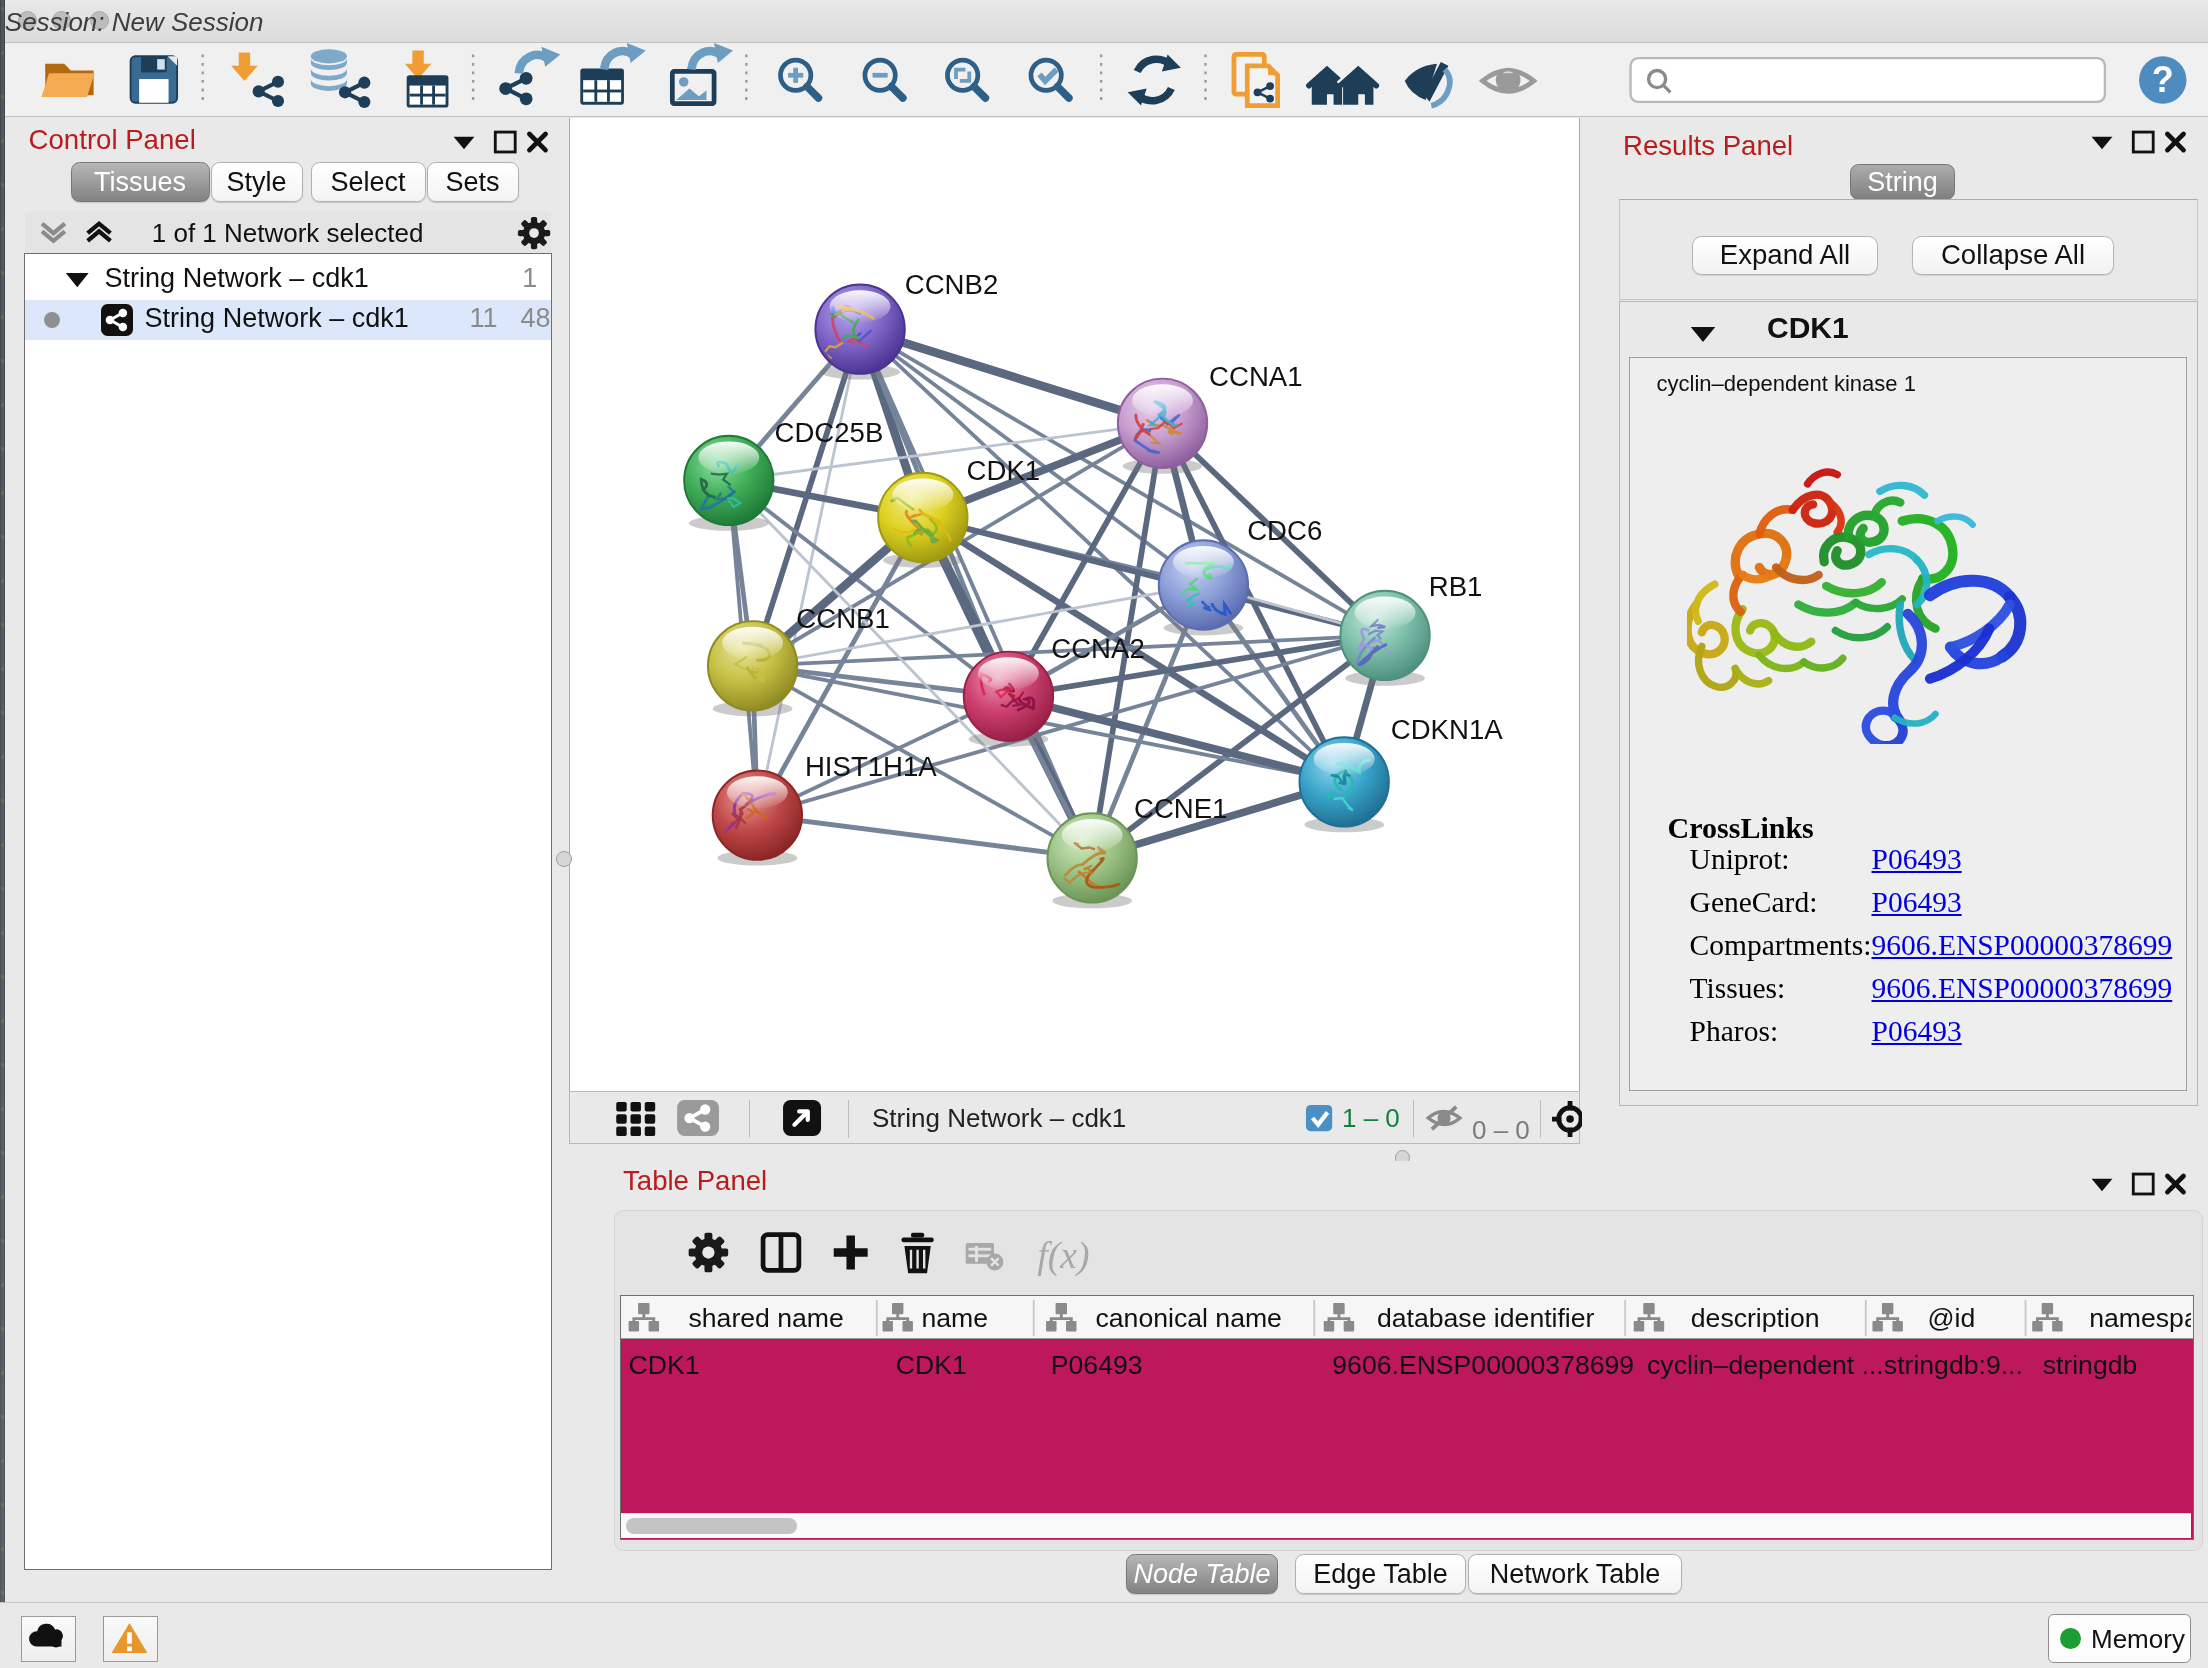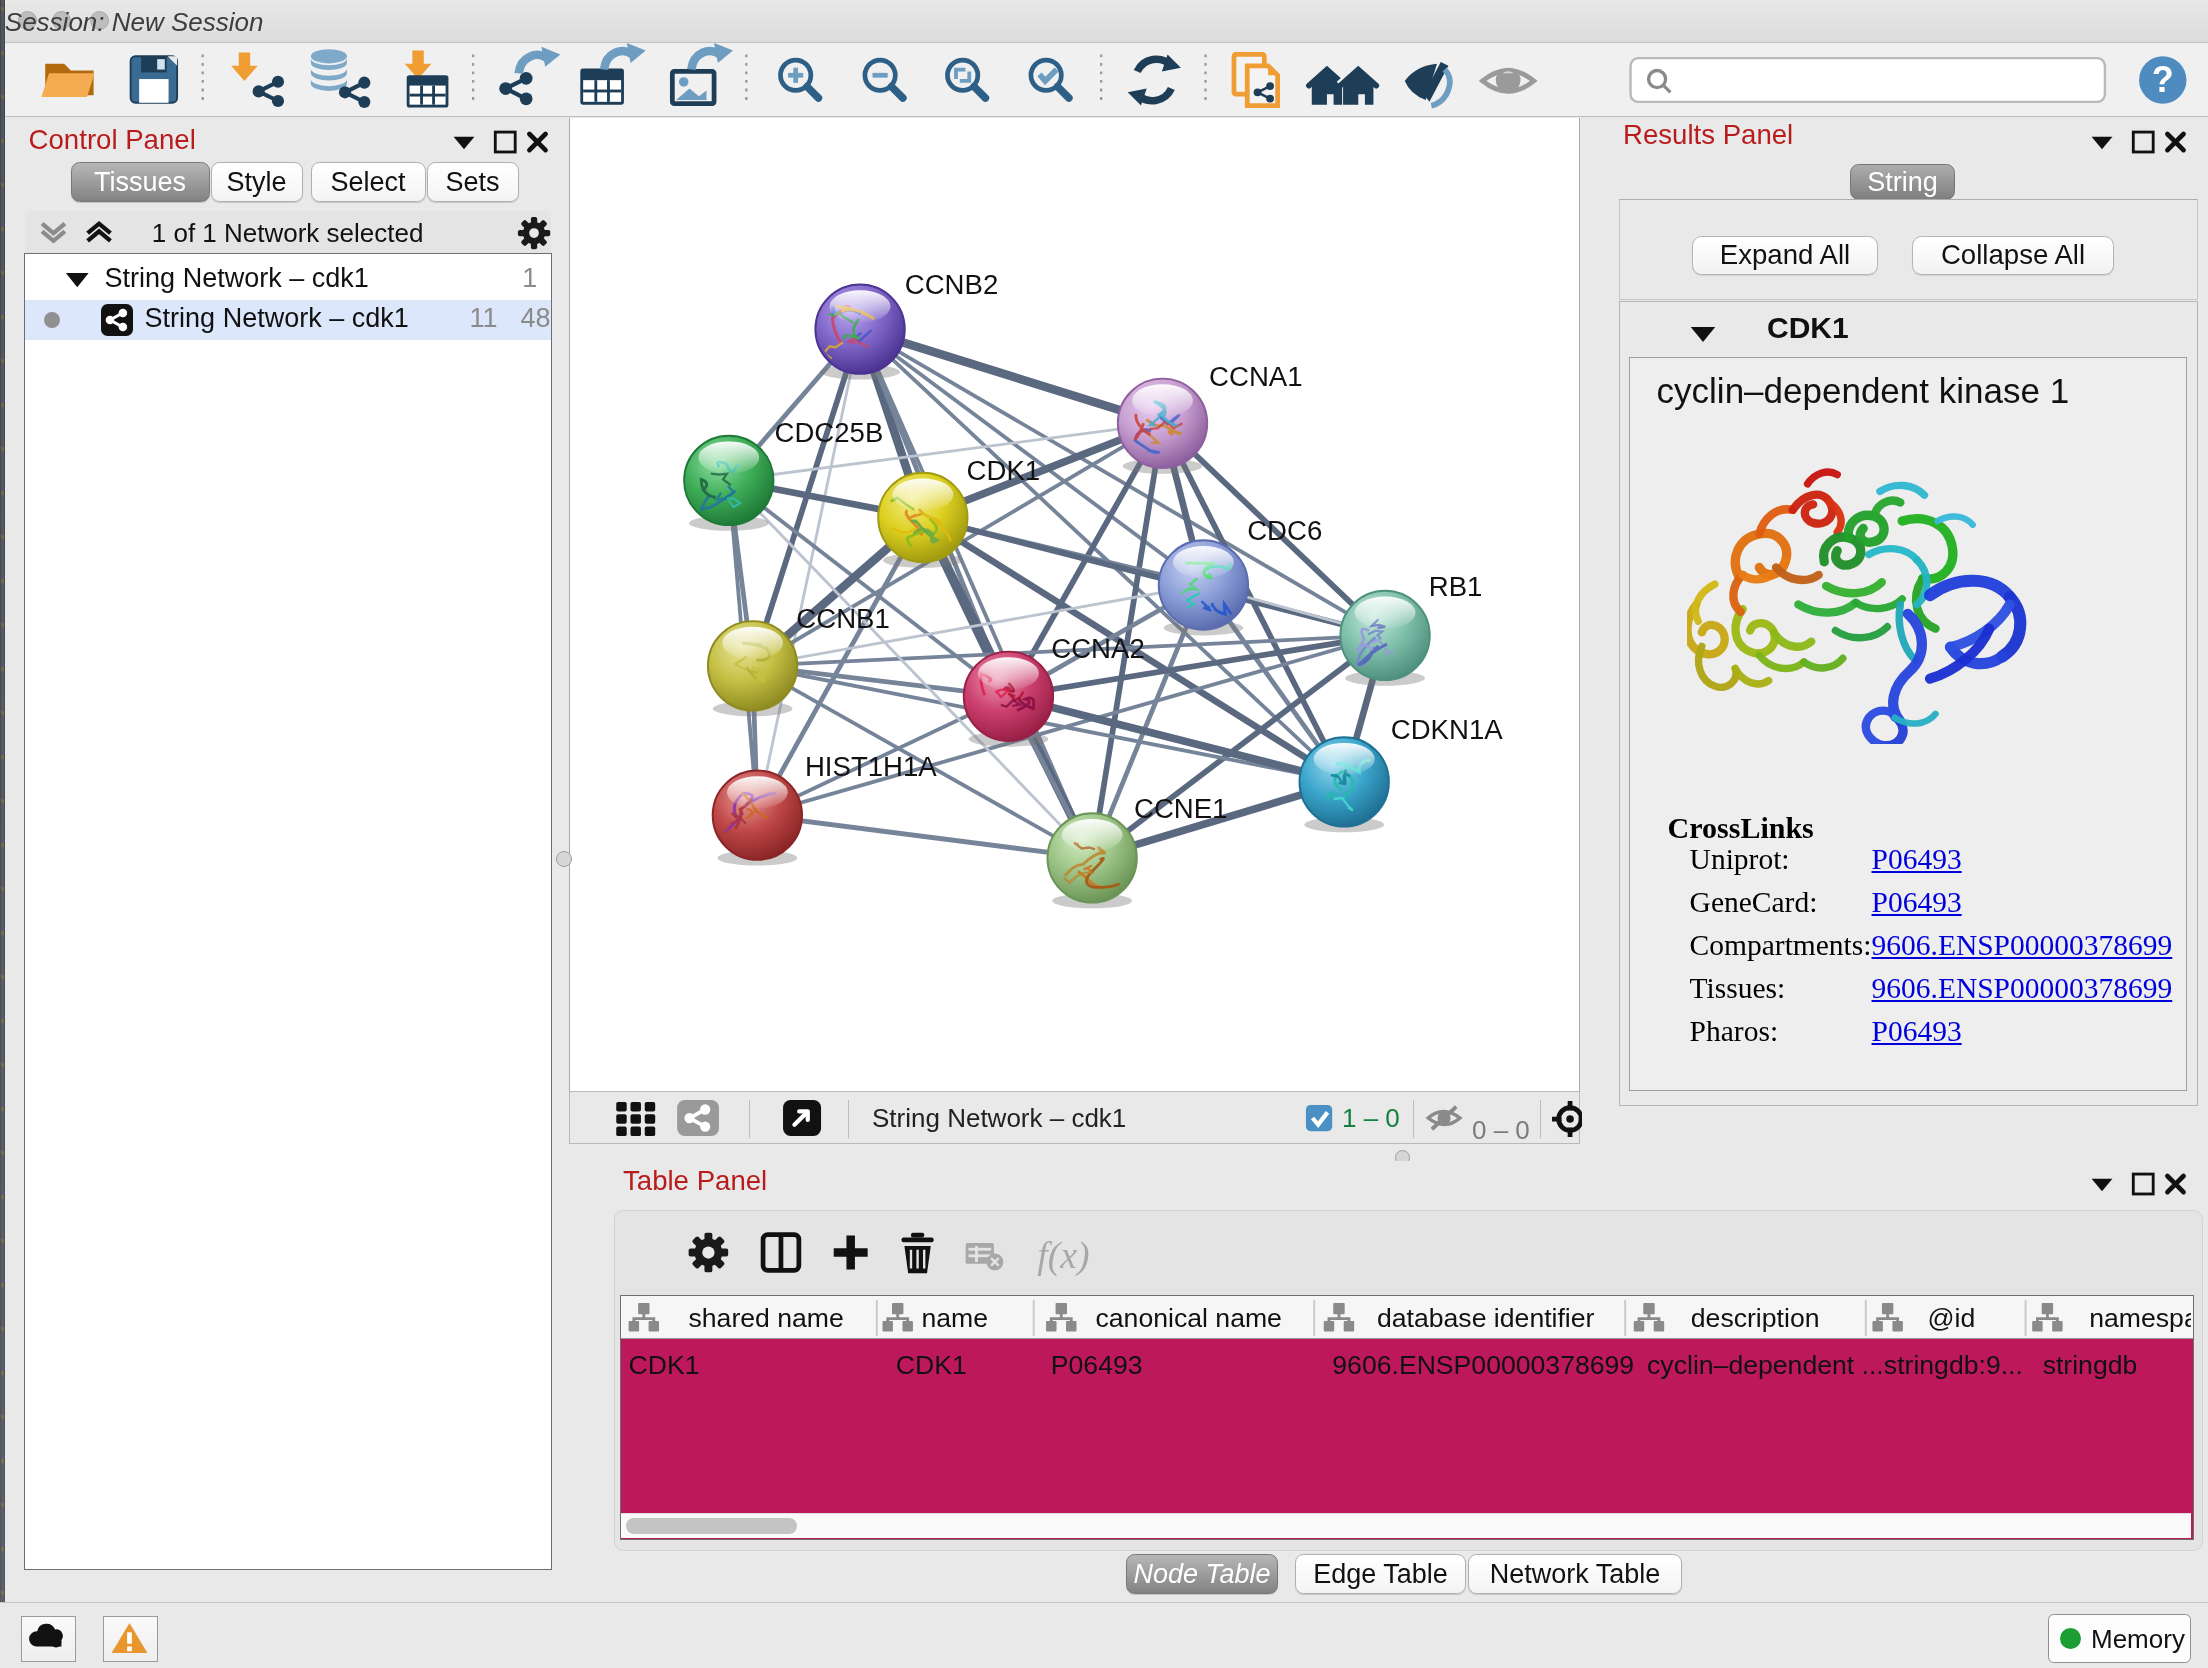--- a/index.html
+++ b/index.html
@@ -541,42 +541,42 @@
     <path d="M19 0 v10 M19 28 v10 M0 19 h10 M28 19 h10" stroke="#111" stroke-width="5"></path>
     <circle cx="19" cy="19" r="4" fill="#111"></circle>
   </svg>
 </div>
 
 <div class="abs" style="left:556px;top:851px;width:16px;height:16px;border-radius:50%;background:#d6d6d6;border:1px solid #9f9f9f;"></div>
 <div class="abs" style="left:1582px;top:615px;width:16px;height:16px;border-radius:50%;background:#d6d6d6;border:1px solid #9f9f9f;"></div>
 <div class="abs" style="left:1395px;top:1150px;width:15px;height:15px;border-radius:50%;background:#d6d6d6;border:1px solid #9f9f9f;"></div>
 
 <div class="abs" style="left:1582px;top:118px;width:627px;height:1043px;background:#e9e9e9;">
-  <div class="ptitle" style="position:absolute;left:41px;top:1px;">Results Panel</div>
+  <div class="ptitle" style="position:absolute;left:41px;top:12px;">Results Panel</div>
   <svg class="abs" style="left:502px;top:11.4px" width="109" height="27" viewBox="0 0 115 28">
     <path d="M8 8 l22 0 l-11 13 z" fill="#111"></path>
     <rect x="52" y="3" width="21" height="21" fill="none" stroke="#111" stroke-width="3"></rect>
     <path d="M88 5 l17 17 M105 5 l-17 17" stroke="#111" stroke-width="5" stroke-linecap="round"></path>
   </svg>
 
   <div class="abs" style="left:268px;top:46px;width:105px;height:36px;background:linear-gradient(#adadad,#7f7f7f);border:1px solid #767676;border-radius:8.6px;text-align:center;line-height:34px;font-size:27px;color:#fff;">String</div>
 
   <div class="abs" style="left:37px;top:81px;width:579px;height:101px;background:#e9e9e9;border:1.9px solid #c6c6c6;border-top-color:#adadad;">
     <div class="btn" style="left:72px;top:36px;width:186px;height:39px;line-height:36px;">Expand All</div>
     <div class="btn" style="left:292px;top:36px;width:202px;height:39px;line-height:36px;">Collapse All</div>
   </div>
 
   <div class="abs" style="left:37px;top:183px;width:579px;height:805px;background:#e9e9e9;border:1.9px solid #b5b5b5;">
     <svg class="abs" style="left:67px;top:21px" width="32" height="23" viewBox="0 0 34 24">
         <path d="M4 4 l26 0 l-13 16 z" fill="#111"></path>
       </svg>
     <div style="position:absolute;left:147px;top:8.6px;font-size:30px;font-weight:bold;color:#111;">CDK1</div>
 
     <div class="abs" style="left:8.6px;top:55px;width:558px;height:734px;background:#eeeeee;border:1.9px solid #9f9f9f;">
-      <div style="position:absolute;left:27px;top:13.3px;font-size:35px;color:#111;">cyclin–dependent kinase 1</div>
+      <div style="position:absolute;left:27px;top:13.3px;font-size:22px;color:#111;">cyclin–dependent kinase 1</div>
       <div class="abs" style="left:57px;top:107px;"><svg width="371" height="279" viewBox="0 0 400 300">
             <path d="M10 150 C-2 165 -4 190 12 200 C28 210 44 198 40 183 C36 170 20 168 16 180" fill="none" stroke="#c8a814" stroke-width="9" stroke-linecap="round" opacity="0.96"></path>
             <path d="M30 128 C14 136 4 152 12 168" fill="none" stroke="#d0b818" stroke-width="8" stroke-linecap="round" opacity="0.96"></path>
             <path d="M16 195 C8 212 14 232 30 238 C44 243 56 232 52 219" fill="none" stroke="#b0a414" stroke-width="8" stroke-linecap="round" opacity="0.96"></path>
             <path d="M52 219 C60 234 76 240 88 232" fill="none" stroke="#a8b014" stroke-width="8" stroke-linecap="round" opacity="0.96"></path>
             <path d="M60 155 C48 170 50 192 66 200 C82 208 98 196 94 181 C90 168 72 166 68 178" fill="none" stroke="#9cb814" stroke-width="9" stroke-linecap="round" opacity="0.96"></path>
             <path d="M94 181 C104 196 122 200 134 190" fill="none" stroke="#8cb818" stroke-width="9" stroke-linecap="round" opacity="0.96"></path>
             <path d="M78 205 C90 220 112 224 126 212" fill="none" stroke="#7cb418" stroke-width="8" stroke-linecap="round" opacity="0.96"></path>
             <path d="M126 212 C140 222 158 220 168 208" fill="none" stroke="#64b020" stroke-width="8" stroke-linecap="round" opacity="0.96"></path>
             <path d="M56 120 C46 100 56 78 78 74 C98 70 112 86 106 104 C101 120 84 122 78 110" fill="none" stroke="#e07010" stroke-width="10" stroke-linecap="round" opacity="0.96"></path>

